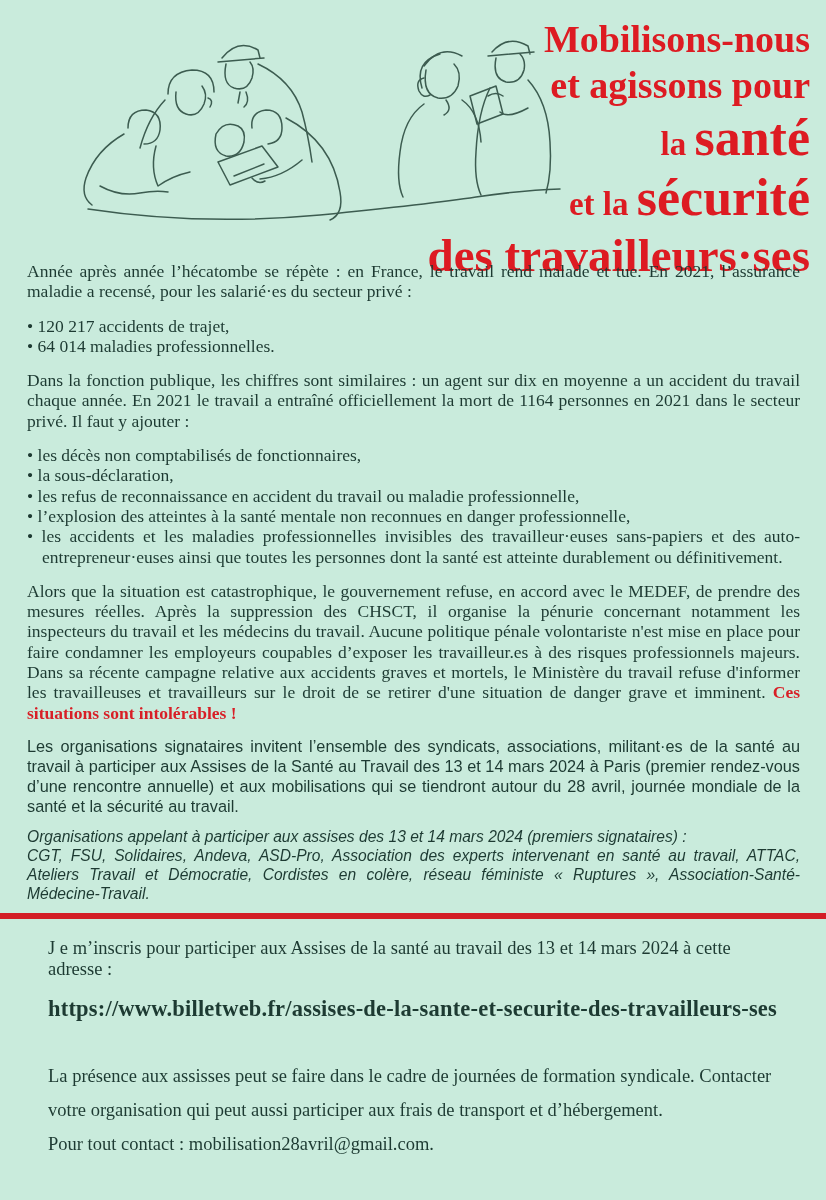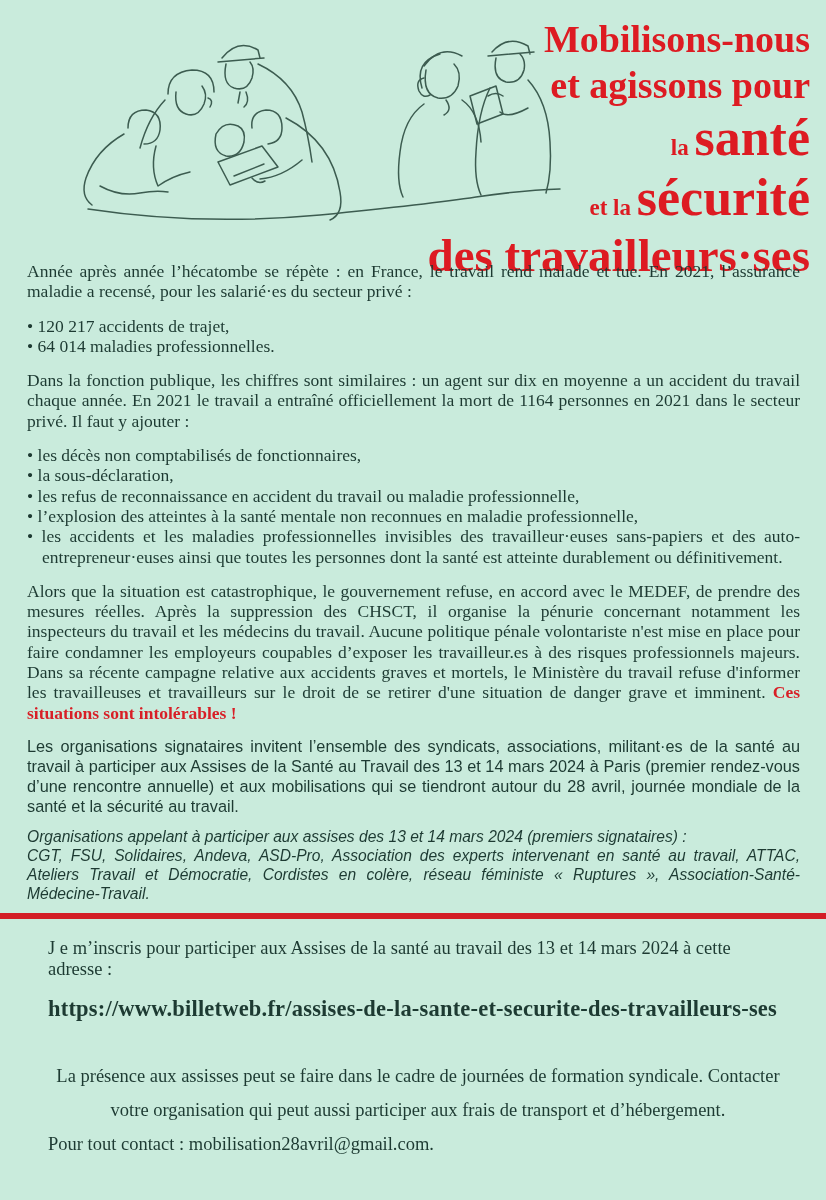--- a/index.html
+++ b/index.html
@@ -11,21 +11,21 @@
 
   
   .hero { position:absolute; top:0; left:0; width:826px; height:252px; }
   .hero svg { position:absolute; top:0; left:0; }
   .title {
     position:absolute; top:20px; right:16px; text-align:right;
     color:#dd1b22; line-height:1.0; font-weight:600;
   }
   .t-line { margin-bottom:8px; white-space:nowrap; }
   .t-med   { font-size:38px; }
-  .t-small { font-size:23px; }
+  .t-small { font-size:33px; }
   .t-big   { font-size:52px; font-weight:700; }
   .t-last  { font-size:47px; font-weight:700; }
 
   
   .body-text {
     position:absolute; top:261px; left:27px; width:773px;
     font-size:17.5px; line-height:1.16;
   }
   .body-text p { margin:0 0 14px 0; text-align:justify; }
   ul.bullets { margin:0 0 14px 0; padding:0; list-style:none; }
@@ -48,21 +48,21 @@
   .divider {
     position:absolute; top:913px; left:0; width:826px; height:6px;
     background:#d31e26;
   }
   .footer { position:absolute; top:938px; left:48px; width:740px; }
   .footer .register { font-size:18.5px; margin:0 0 16px 0; }
   .footer .url {
     font-size:22.5px; font-weight:bold; letter-spacing:0.2px;
     margin:0 0 44px 0; color:#1d3a32; text-decoration:none; display:block;
   }
-  .footer .info { font-size:18.5px; margin:0 0 13px 0;text-align:center; }
+  .footer .info { font-size:18.5px; margin:0 0 13px 0; }
   .footer .contact { font-size:18.5px; font-weight:normal; margin:0; }
 </style>
 </head>
 <body>
 
 <div class="poster">
 
   <div class="hero">
     <svg width="826" height="252" viewBox="0 0 826 252" fill="none" stroke="#3c5c50" stroke-width="1.5" stroke-linecap="round" stroke-linejoin="round">
 
@@ -120,21 +120,21 @@
       <li>120 217 accidents de trajet,</li>
       <li>64 014 maladies professionnelles.</li>
     </ul>
 
     <p>Dans la fonction publique, les chiffres sont similaires :  un agent sur dix en moyenne a un accident du travail chaque année.  En 2021 le travail a entraîné officiellement la mort de 1164 personnes en 2021 dans le secteur privé. Il faut y ajouter :</p>
 
     <ul class="bullets">
       <li>les décès non comptabilisés de fonctionnaires,</li>
       <li>la sous-déclaration,</li>
       <li>les refus de reconnaissance en accident du travail ou maladie professionnelle,</li>
-      <li>l’explosion des atteintes à la santé mentale non reconnues en maladie professionnelle,</li>
+      <li>l’explosion des atteintes à la santé mentale non reconnues en danger professionnelle,</li>
       <li>les accidents et les maladies professionnelles invisibles des travailleur·euses sans-papiers et des auto-entrepreneur·euses ainsi que toutes les personnes dont la santé est atteinte durablement ou définitivement.</li>
     </ul>
 
     <p><span>Alors que la situation est catastrophique, le gouvernement refuse, en accord avec le MEDEF, de prendre des mesures réelles. Après la suppression des CHSCT, il organise la pénurie concernant notamment les inspecteurs du travail et les médecins du travail. Aucune politique pénale volontariste n'est mise en place pour faire condamner les employeurs coupables d’exposer les travailleur.es à des risques professionnels majeurs. Dans sa récente campagne relative aux accidents graves et mortels, le Ministère du travail refuse d'informer les travailleuses et travailleurs sur le droit de se retirer d'une situation de danger grave et imminent. </span><strong class="red-strong">Ces situations sont intolérables !</strong></p>
 
     <p class="cta">Les organisations signataires invitent l’ensemble des syndicats, associations, militant·es de la santé au travail à participer aux Assises de la Santé au Travail des 13 et 14 mars 2024 à Paris (premier rendez-vous d’une rencontre annuelle) et aux mobilisations qui se tiendront autour du 28 avril, journée mondiale de la santé et la sécurité au travail.</p>
 
     <p class="signatories"><span>Organisations appelant à participer aux assises des 13 et 14 mars 2024 (premiers signataires) :</span><br>
     <span>CGT, FSU, Solidaires, Andeva, ASD-Pro, Association des experts intervenant en santé au travail, ATTAC, Ateliers Travail et Démocratie, Cordistes en colère, réseau féministe « Ruptures », Association-Santé-Médecine-Travail.</span></p>
 

